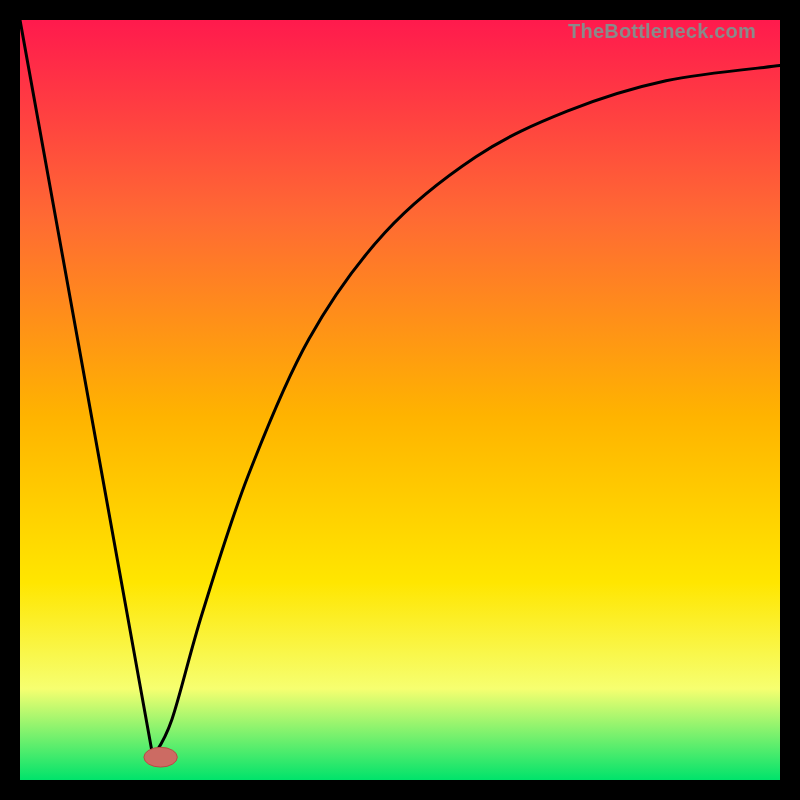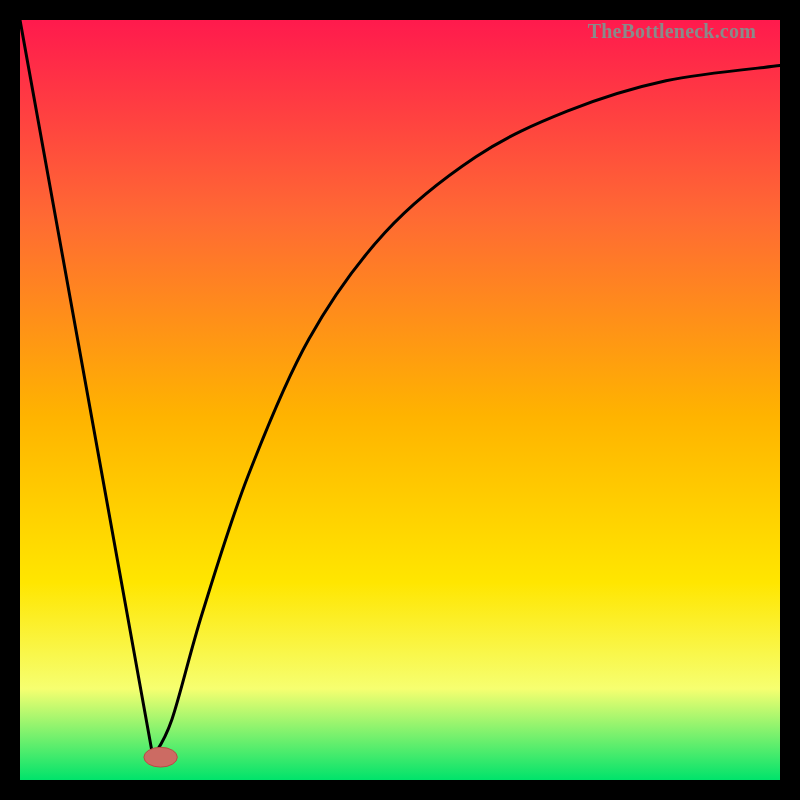--- a/index.html
+++ b/index.html
@@ -22,21 +22,21 @@
     position: absolute;
     left: 0;
     top: 0;
     width: 760px;
     height: 760px;
   }
   .watermark {
     position: absolute;
     top: 0px;
     right: 24px;
-    font-family: Liberation Serif, serif;
+    font-family: Liberation Sans, sans-serif;
     font-size: 20px;
     font-weight: 600;
     color: #8a8a8a;
     letter-spacing: 0.2px;
   }
   svg {
     display: block;
   }
 </style>
 </head>

